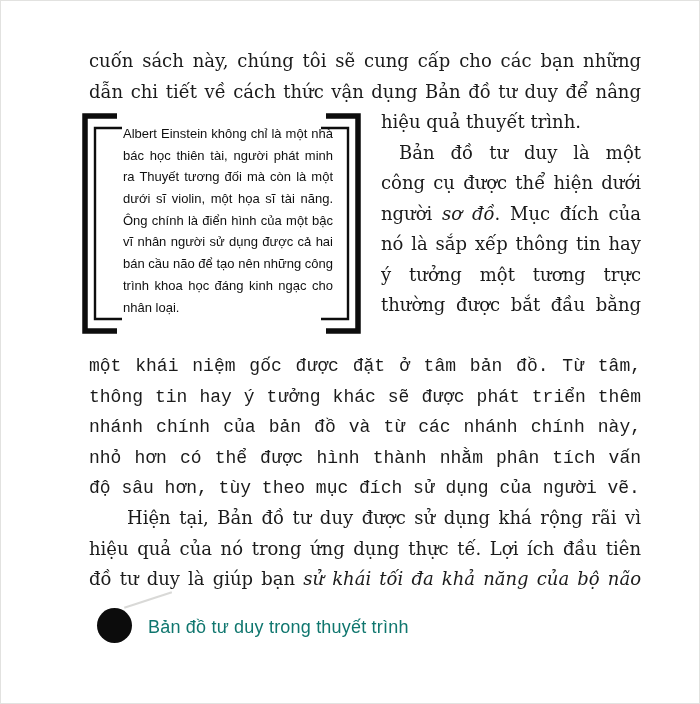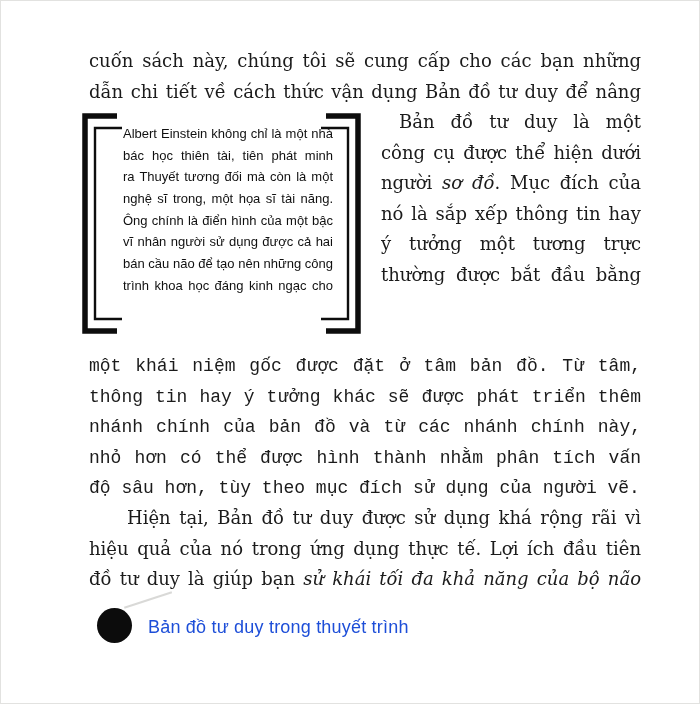--- a/index.html
+++ b/index.html
@@ -50,21 +50,21 @@
 
   
   .footer-dot{
     position:absolute;left:96px;top:607px;
     width:35px;height:35px;border-radius:50%;
     background:#0c0c0c;
   }
   .footer-title{
     position:absolute;left:147px;top:613px;width:420px;
     font-family:"Liberation Sans", sans-serif;
-    font-size:18px;line-height:26px;color:#1d4ed8;
+    font-size:18px;line-height:26px;color:#0f766e;
     letter-spacing:0.2px;
   }
   
   .scan-scratch{
     position:absolute;left:122px;top:598px;width:50px;height:1.5px;
     background:#cfcfcd;transform:rotate(-18deg);opacity:0.8;
   }
 </style>
 </head>
 <body>
@@ -78,31 +78,33 @@
 
   <div class="note-box">
     <svg width="285" height="221" viewBox="0 0 285 221">
       <path d="M38 3 H6 V218 H38" fill="none" stroke="#0d0d0d" stroke-width="5.5"></path>
       <path d="M247 3 H279 V218 H247" fill="none" stroke="#0d0d0d" stroke-width="5.5"></path>
       <path d="M43 15 H16 V206 H43" fill="none" stroke="#0d0d0d" stroke-width="2.4"></path>
       <path d="M242 15 H269 V206 H242" fill="none" stroke="#0d0d0d" stroke-width="2.4"></path>
     </svg>
     <div class="note-text">
       <div class="nl">Albert Einstein không chỉ là một nhà</div>
-      <div class="nl">bác học thiên tài, tiên phát minh</div>
+      <div class="nl">bác học thiên tài, người phát minh</div>
       <div class="nl">ra Thuyết tương đối mà còn là một</div>
-      <div class="nl">nghệ sĩ trong, một họa sĩ tài năng.</div>
+      <div class="nl">dưới sĩ violin, một họa sĩ tài năng.</div>
       <div class="nl">Ông chính là điển hình của một bậc</div>
       <div class="nl">vĩ nhân người sử dụng được cả hai</div>
       <div class="nl">bán cầu não để tạo nên những công</div>
       <div class="nl">trình khoa học đáng kinh ngạc cho</div>
+      <div class="nl endline">nhân loại.</div>
     </div>
   </div>
 
   <div class="block-rightcol">
+    <div class="tl endline">hiệu quả thuyết trình.</div>
     <div class="tl indent-sm">Bản đồ tư duy là một</div>
     <div class="tl">công cụ được thể hiện dưới</div>
     <div class="tl"><span>người </span><span class="it">sơ đồ</span><span>. Mục đích của</span></div>
     <div class="tl">nó là sắp xếp thông tin hay</div>
     <div class="tl">ý tưởng một tương trực quan</div>
     <div class="tl">thường được bắt đầu bằng</div>
   </div>
 
   <div class="block-mid">
     <div class="tl">một khái niệm gốc được đặt ở tâm bản đồ. Từ tâm, những</div>

